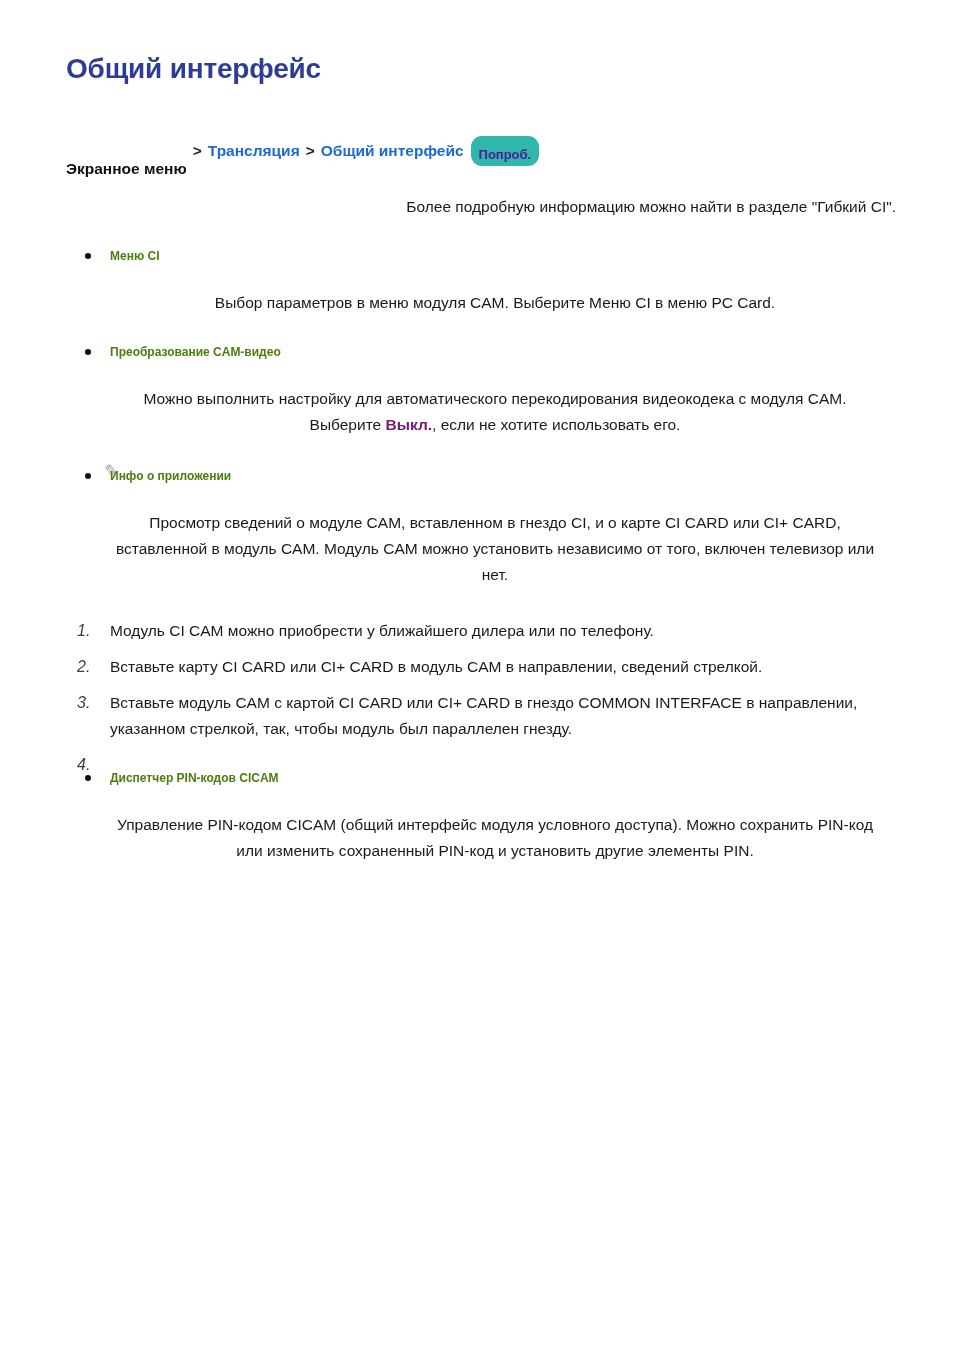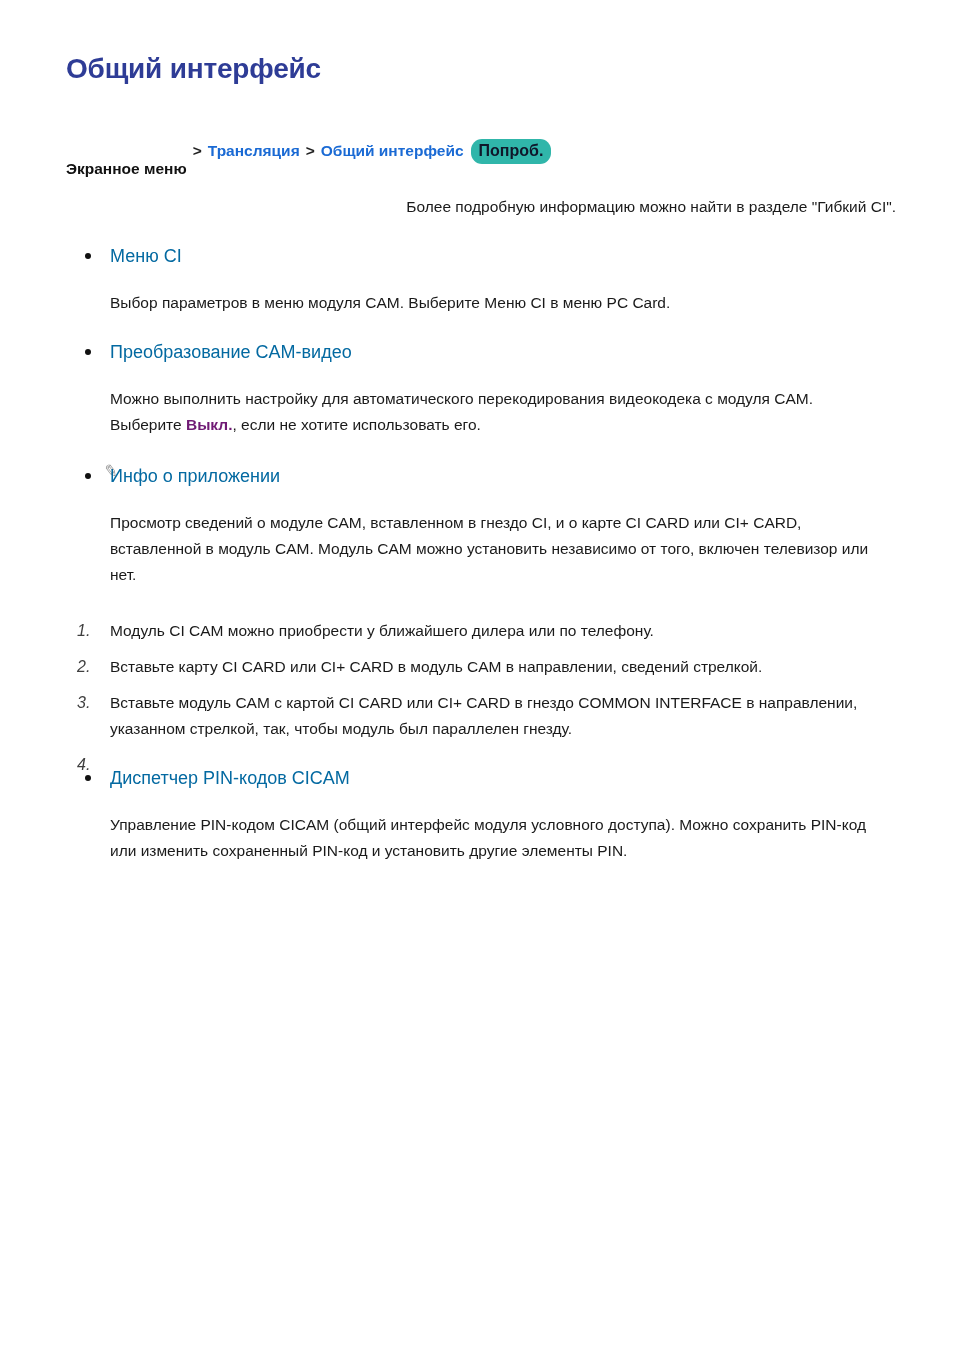--- a/index.html
+++ b/index.html
@@ -15,39 +15,39 @@
   h1.title{
     font-size:28px;line-height:34px;font-weight:bold;
     color:#2e3c96;margin:0 0 38px 0;letter-spacing:-0.2px;
   }
 
   .breadcrumb{font-size:15.5px;font-weight:bold;margin:0 0 16px 0;display:flex;align-items:center;flex-wrap:wrap;}
   .bc-root{color:#111111;margin-top:36px;}
   .bc-sep{color:#222222;margin:0 6px;font-weight:bold;}
   .bc-link{color:#1a6ad4;cursor:pointer;}
   .badge{
-    display:inline-block;background:#30b6aa;color:#0f172a;
-    font-size:16px;font-weight:bold;line-height:1;
-    padding:4px 8px 5px;border-radius:11px;margin-left:7px;
+    display:inline-block;background:#30b6aa;color:#4c1d95;
+    font-size:13px;font-weight:bold;line-height:1;
+    padding:12px 8px 5px;border-radius:11px;margin-left:7px;
     cursor:pointer;
   }
 
   p{margin:0;font-size:15.5px;line-height:26px;color:#1a1a1a;}
   .intro{margin:0 0 26px 0;text-align:right;}
 
   .bullet-heading{
     position:relative;padding-left:44px;
-    font-size:18px;font-weight:normal;color:#0369a1;
+    font-size:12px;font-weight:bold;color:#4d7c0f;
     margin:26px 0 24px 0;line-height:20px;
   }
   .dot{
     position:absolute;left:19px;top:7px;
     width:6px;height:6px;border-radius:50%;background:#111111;
   }
-  .indent{padding-left:44px;margin:0 16px 26px 0;max-width:836px;}
+  .indent{padding-left:44px;margin:0 16px 26px 0;max-width:836px;text-align:center;}
   .inline-link{color:#701a75;font-weight:bold;}
 
   .note{
     position:relative;padding-left:77px;margin:6px 0 28px 0;
     font-size:13.5px;line-height:20px;color:#8c8c8c;max-width:800px;
   }
   .note-icon{
     position:absolute;left:38px;top:-2px;
     font-size:17px;color:#9a9a9a;transform:rotate(8deg);
   }

